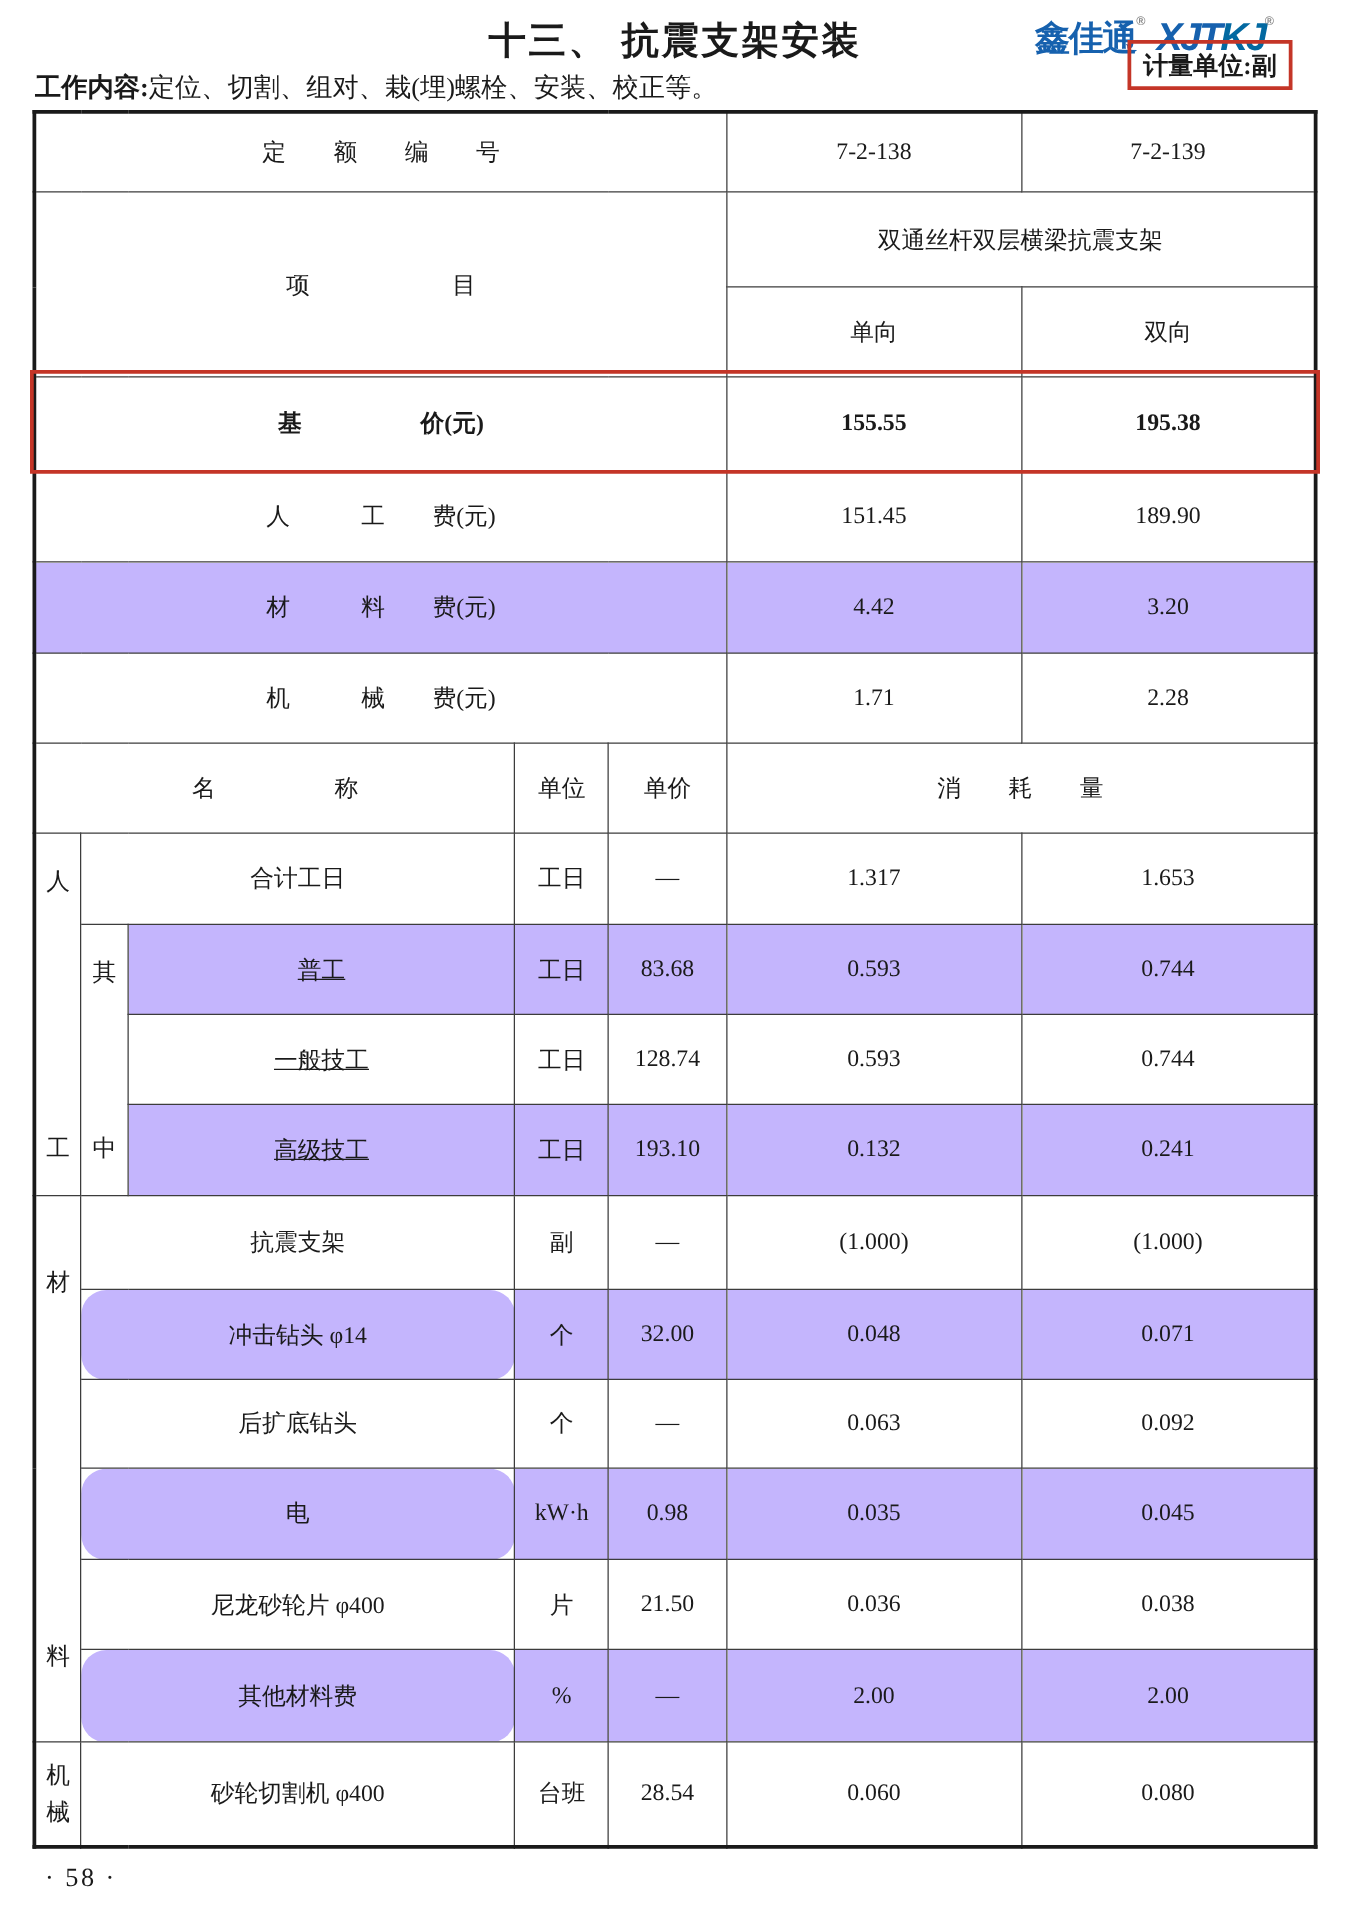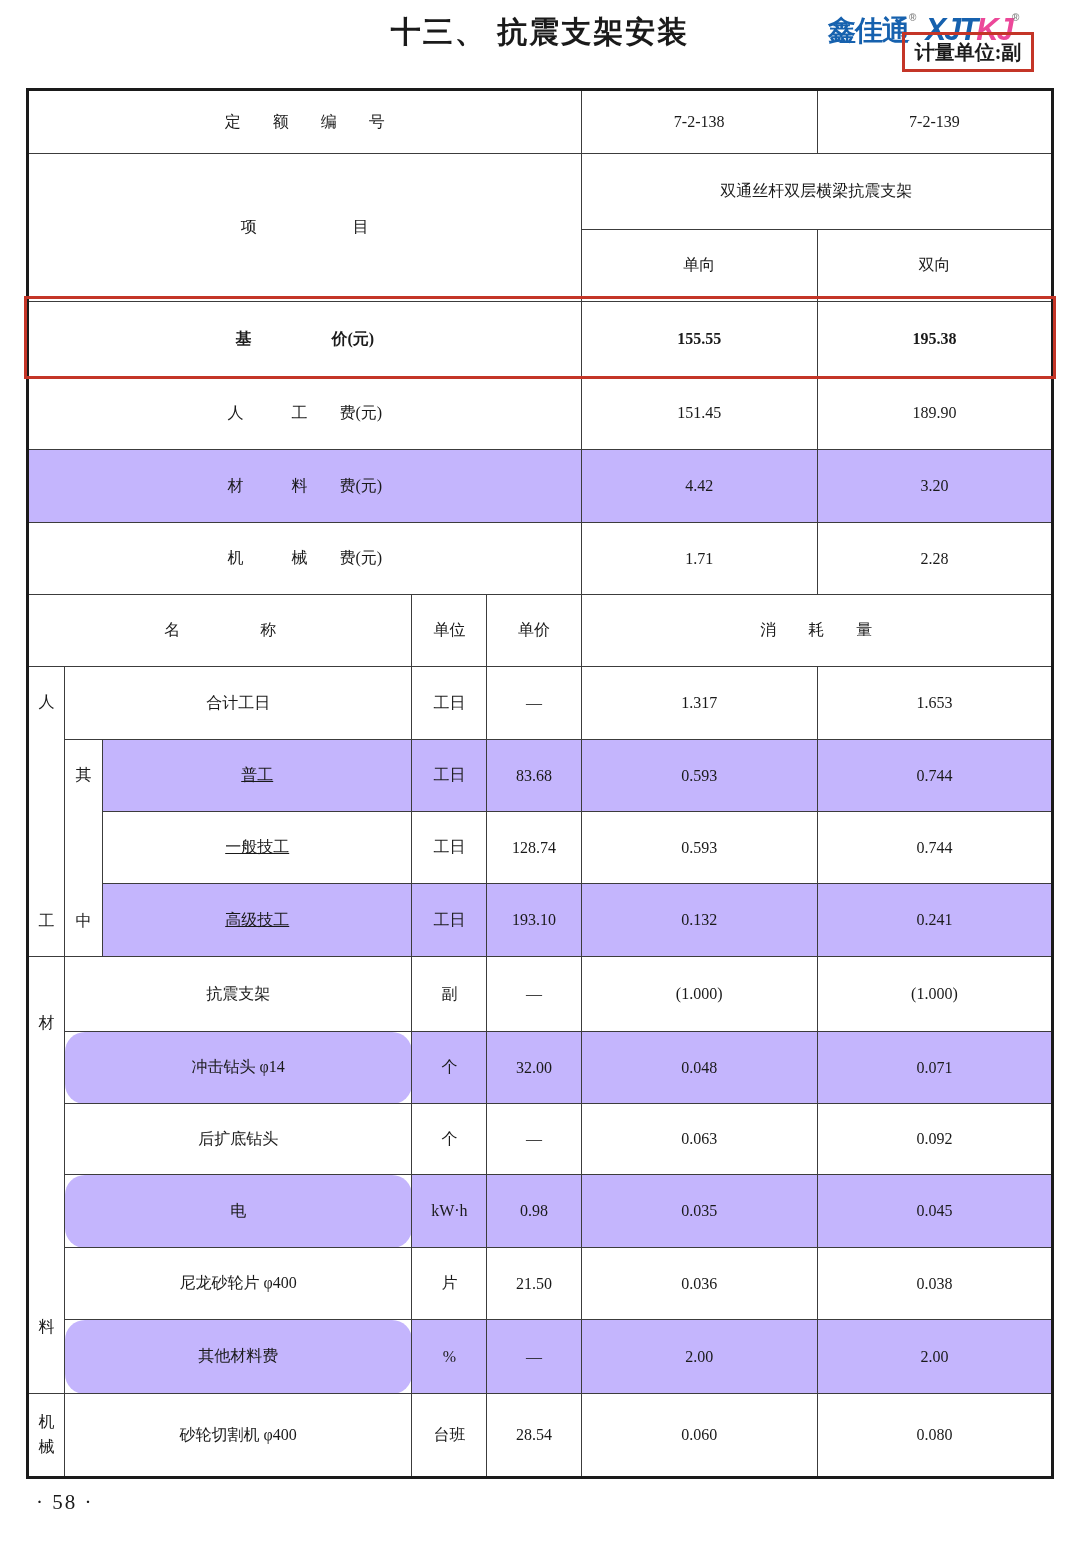--- a/index.html
+++ b/index.html
@@ -32,27 +32,27 @@
   .unit-text { font-weight:bold; font-size:20px; white-space:nowrap; }
   .logo {
     position:absolute; top:12px; left:828px; width:240px;
     display:flex; align-items:flex-start; gap:10px;
     font-family:"Liberation Sans","DejaVu Sans",sans-serif;
     white-space:nowrap;
   }
   .logo-cn { font-weight:bold; font-size:28px; color:#1661ae; letter-spacing:-1px; }
   .logo-en { font-weight:bold; font-style:italic; font-size:31px; letter-spacing:-2px; }
   .logo-en .b { color:#1661ae; }
-  .logo-en .r { color:#ec4899; }
+  .logo-en .r { color:#0369a1; }
   .reg { font-size:10px; color:#888; vertical-align:top; font-style:normal; }
   
   table.quota {
     position:absolute; left:26px; top:88px;
     border-collapse:collapse; table-layout:fixed; width:1028px;
-    font-size:16px;
+    font-size:19px;
   }
   table.quota td {
     border:1px solid #3c3c3c;
     text-align:center; vertical-align:middle;
     padding:0; overflow:hidden;
   }
   table.quota { border:3px solid #1a1a1a; }
   td.gray { background:#c4b5fd; }
   td.bold { font-weight:bold; }
   td.name  { text-align:left; padding-left:32px;border-radius:20px; }
@@ -82,20 +82,23 @@
 
 <div class="page">
 
   <div class="title">十三、 抗震支架安装</div>
 
   <div class="logo">
     <span class="logo-cn"><span>鑫佳通</span><sup class="reg">®</sup></span>
     <span class="logo-en"><span class="b">XJT</span><span class="r">KJ</span><sup class="reg">®</sup></span>
   </div>
 
+  <div class="work-line">
+    <span class="work-label">工作内容:</span><span>定位、切割、组对、栽(埋)螺栓、安装、校正等。</span>
+  </div>
 
   <div class="unit-box">
     <span class="unit-text">计量单位:副</span>
   </div>
 
   <table class="quota">
     <colgroup>
       <col style="width:37px">
         <col style="width:38px">
         <col style="width:309px">

